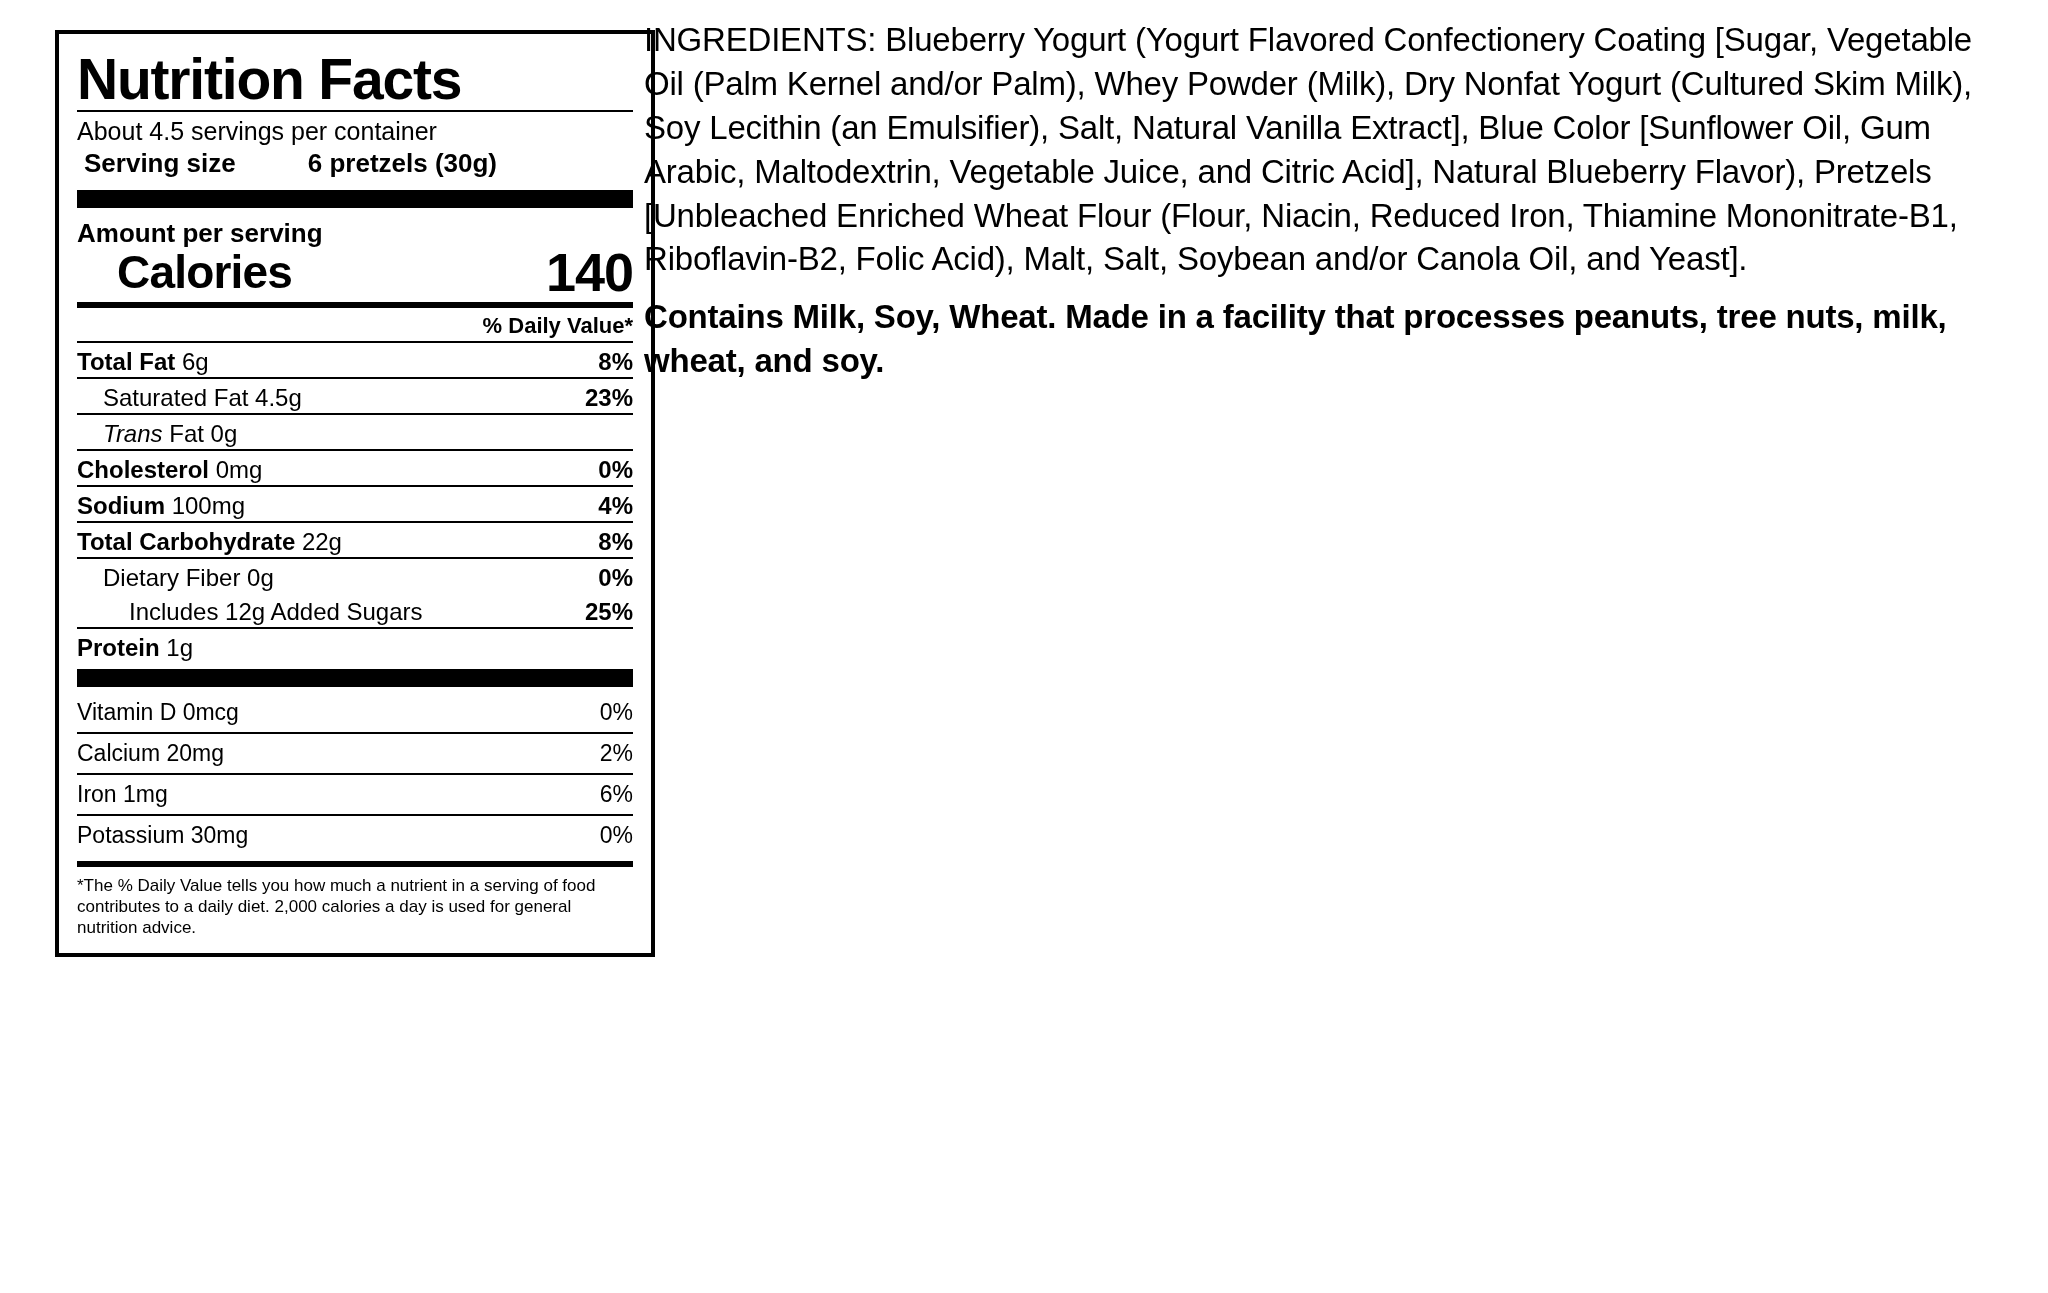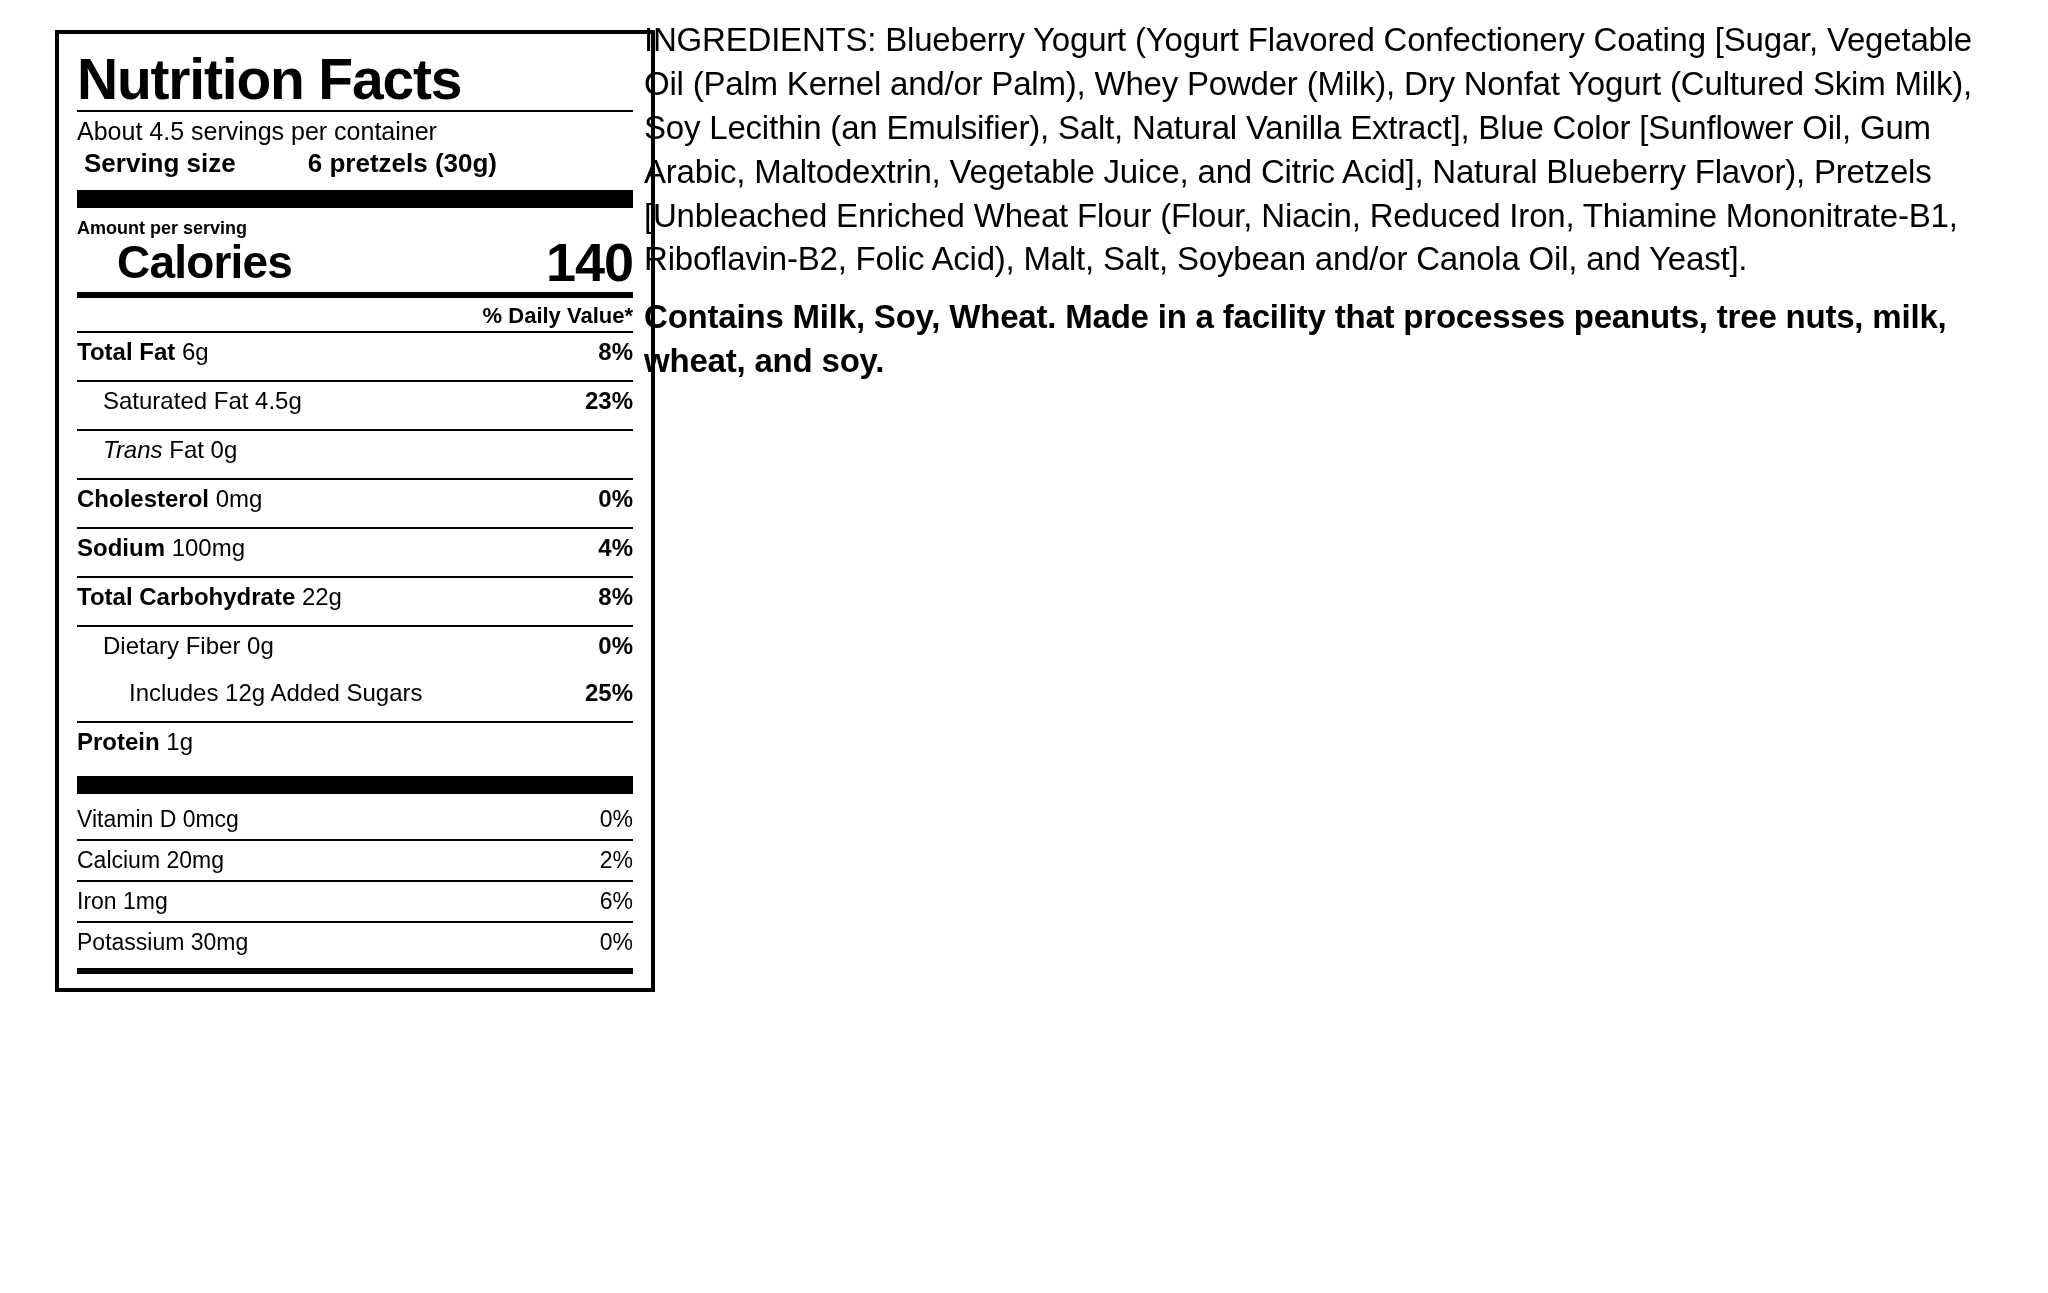--- a/index.html
+++ b/index.html
@@ -57,21 +57,21 @@
     font-size: 26px;
     font-weight: bold;
     line-height: 1.25;
     padding-bottom: 4px;
     margin-left: 7px;
   }
   .nf-serving-size .label { }
   .nf-serving-size .value { margin-left: 72px; }
 
   .nf-amount {
-    font-size: 18px;
+    font-size: 26px;
     font-weight: bold;
     padding-top: 6px;
   }
   .nf-cal-row {
     display: flex;
     align-items: flex-end;
     justify-content: space-between;
     margin-top: -4px;
     margin-bottom: 2px;
     margin-left: 40px;
@@ -92,21 +92,21 @@
     font-size: 22px;
     font-weight: bold;
     padding: 2px 0 2px 0;
   }
 
   .nf-row {
     display: flex;
     justify-content: space-between;
     align-items: baseline;
     font-size: 24px;
-    padding: 5px 0 14px 0;
+    padding: 5px 0 1px 0;
     border-top: 2px solid #000;
   }
   .nf-row.first { border-top: 2px solid #000; }
   .nf-row .name { }
   .nf-row .name b { font-weight: bold; }
   .nf-row .name i { font-style: italic; }
   .nf-row .dv { font-weight: bold; white-space: nowrap; }
   .indent-1 { padding-left: 26px; text-align: center; }
   .indent-2 { padding-left: 52px; }
   .nf-row.noborder { border-top: none; }
@@ -240,20 +240,21 @@
         <span>Iron 1mg</span>
         <span>6%</span>
       </div>
       <div class="nf-vit">
         <span>Potassium 30mg</span>
         <span>0%</span>
       </div>
     </div>
 
     <div class="nf-foot-rule"></div>
+    <div class="nf-footnote">*The % Daily Value tells you how much a nutrient in a serving of food contributes to a daily diet. 2,000 calories a day is used for general nutrition advice.</div>
 
   </div>
 
   <div class="ing-block">
     <div class="ing-text">INGREDIENTS: Blueberry Yogurt (Yogurt Flavored Confectionery Coating [Sugar, Vegetable Oil (Palm Kernel and/or Palm), Whey Powder (Milk), Dry Nonfat Yogurt (Cultured Skim Milk), Soy Lecithin (an Emulsifier), Salt, Natural Vanilla Extract], Blue Color [Sunflower Oil, Gum Arabic, Maltodextrin, Vegetable Juice, and Citric Acid], Natural Blueberry Flavor), Pretzels [Unbleached Enriched Wheat Flour (Flour, Niacin, Reduced Iron, Thiamine Mononitrate-B1, Riboflavin-B2, Folic Acid), Malt, Salt, Soybean and/or Canola Oil, and Yeast].</div>
     <div class="ing-contains">Contains Milk, Soy, Wheat. Made in a facility that processes peanuts, tree nuts, milk, wheat, and soy.</div>
   </div>
 
 </div>
 

